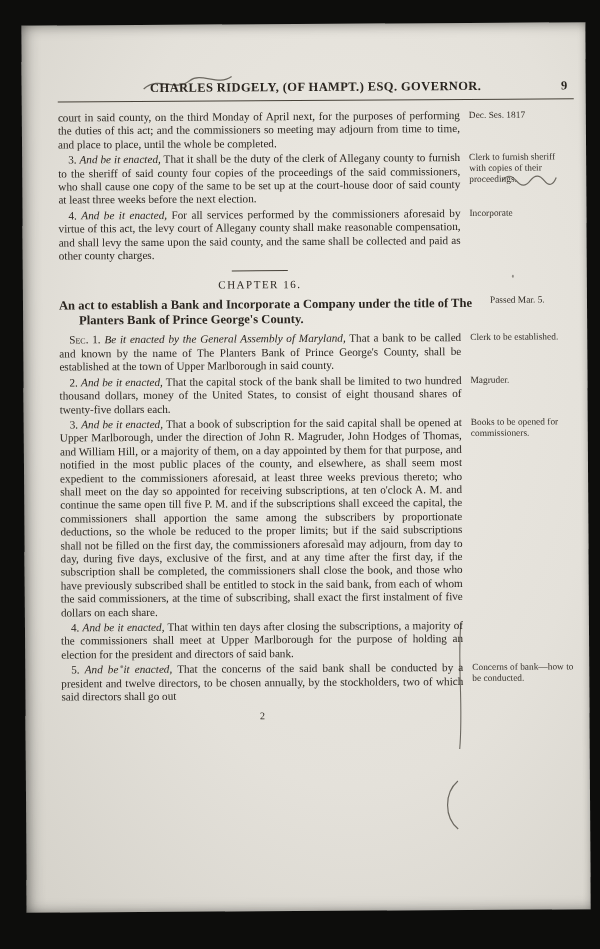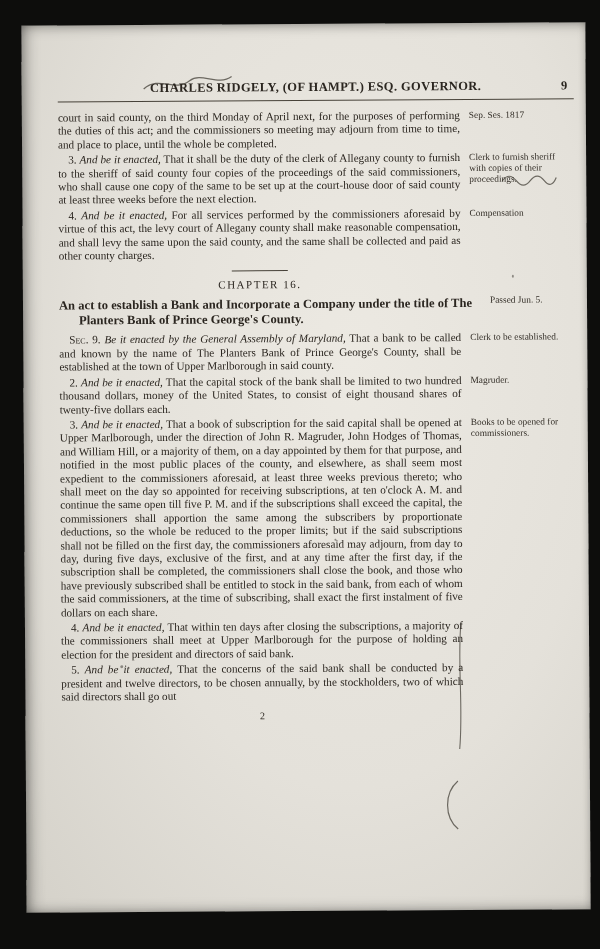--- a/index.html
+++ b/index.html
@@ -76,52 +76,52 @@
       <div class="page-header">
         <span>CHARLES RIDGELY, (OF HAMPT.) ESQ. GOVERNOR.</span>
         <span class="page-number">9</span>
       </div>
       <hr class="header-rule">
 
       <div class="block">
         <div class="body-col">
           <span>court in said county, on the third Monday of April next, for the purposes of performing the duties of this act; and the commissioners so meeting may adjourn from time to time, and place to place, until the whole be completed.</span>
         </div>
-        <div class="note-col">Sep. Ses. 1817</div>
+        <div class="note-col">Dec. Ses. 1817</div>
       </div>
 
       <div class="block">
         <div class="body-col indent">
           <span class="secnum">3.</span>
           <span class="lead">And be it enacted,</span>
           <span>That it shall be the duty of the clerk of Allegany county to furnish to the sheriff of said county four copies of the proceedings of the said commissioners, who shall cause one copy of the same to be set up at the court-house door of said county at least three weeks before the next election.</span>
         </div>
         <div class="note-col">Clerk to furnish sheriff with copies of their proceedings.</div>
       </div>
 
       <div class="block">
         <div class="body-col indent">
           <span class="secnum">4.</span>
           <span class="lead">And be it enacted,</span>
           <span>For all services performed by the commissioners aforesaid by virtue of this act, the levy court of Allegany county shall make reasonable compensation, and shall levy the same upon the said county, and the same shall be collected and paid as other county charges.</span>
         </div>
-        <div class="note-col">Compensation</div>
+        <div class="note-col">Incorporate</div>
       </div>
 
       <hr class="short-divider">
       <div class="chapter-heading">CHAPTER 16.</div>
 
       <div class="block act-title">
         <div class="body-col">An act to establish a Bank and Incorporate a Company under the title of The Planters Bank of Prince George's County.</div>
-        <div class="note-col">Passed Jun. 5.</div>
+        <div class="note-col">Passed Mar. 5.</div>
       </div>
 
       <div class="block">
         <div class="body-col indent">
-          <span class="secnum">Sec. 9.</span>
+          <span class="secnum">Sec. 1.</span>
           <span class="lead">Be it enacted by the General Assembly of Maryland,</span>
           <span>That a bank to be called and known by the name of The Planters Bank of Prince George's County, shall be established at the town of Upper Marlborough in said county.</span>
         </div>
         <div class="note-col">Clerk to be established.</div>
       </div>
 
       <div class="block">
         <div class="body-col indent">
           <span class="secnum">2.</span>
           <span class="lead">And be it enacted,</span>
@@ -146,19 +146,20 @@
           <span>That within ten days after closing the subscriptions, a majority of the commissioners shall meet at Upper Marlborough for the purpose of holding an election for the president and directors of said bank.</span>
         </div>
       </div>
 
       <div class="block">
         <div class="body-col indent">
           <span class="secnum">5.</span>
           <span class="lead">And be it enacted,</span>
           <span>That the concerns of the said bank shall be conducted by a president and twelve directors, to be chosen annually, by the stockholders, two of which said directors shall go out</span>
         </div>
+        <div class="note-col">Concerns of bank—how to be conducted.</div>
       </div>
 
       <div class="footer-mark">2</div>
 
     </div>
   </div>
 </div>
 
 </body></html>

